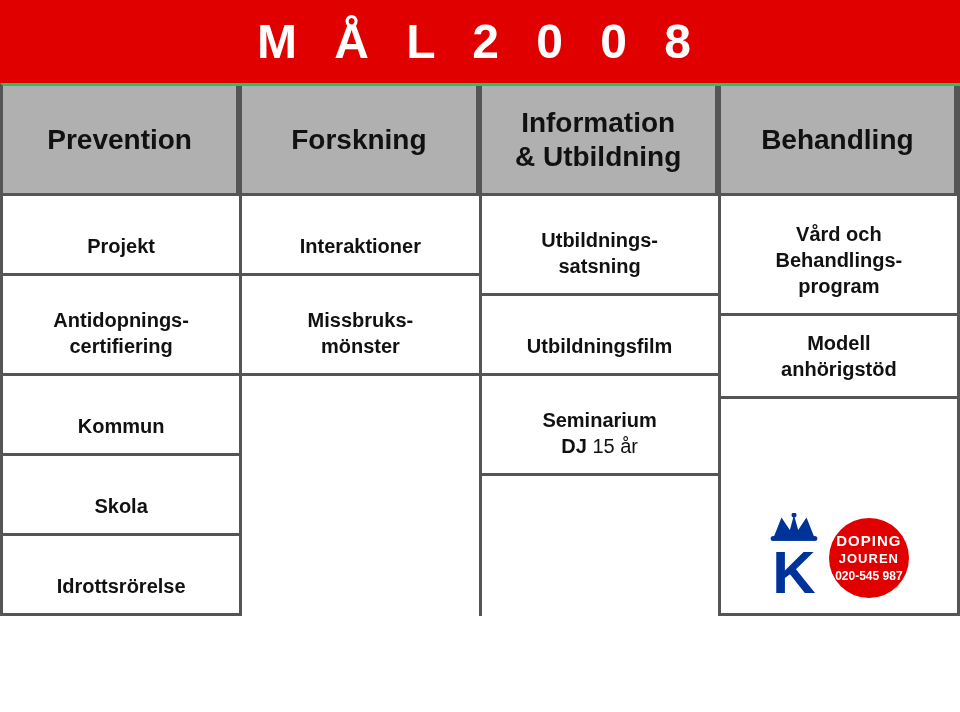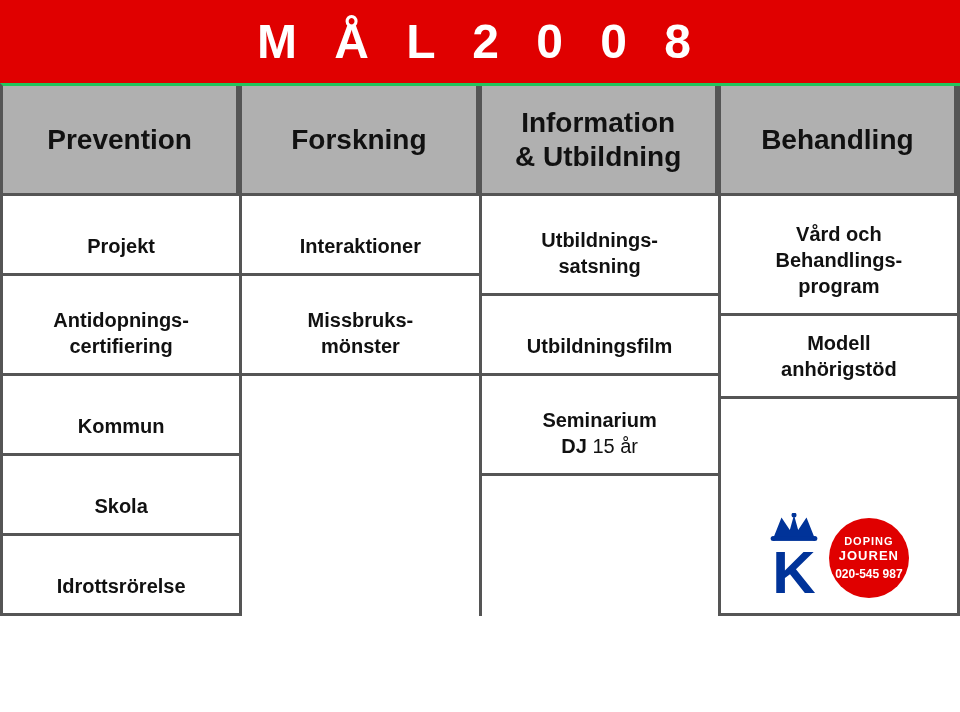--- a/index.html
+++ b/index.html
@@ -132,21 +132,21 @@
       align-items: center;
       justify-content: center;
       color: #fff;
       font-size: 9px;
       font-weight: bold;
       text-align: center;
       line-height: 1.3;
     }
 
     .doping-badge .doping-line1 {
-      font-size: 11px;
+      font-size: 15px;
       font-weight: bold;
       letter-spacing: 1px;
     }
     .doping-badge .doping-jouren {
       font-size: 13px;
       font-weight: bold;
       letter-spacing: 1px;
     }
     .doping-badge .doping-phone {
       font-size: 12px;

